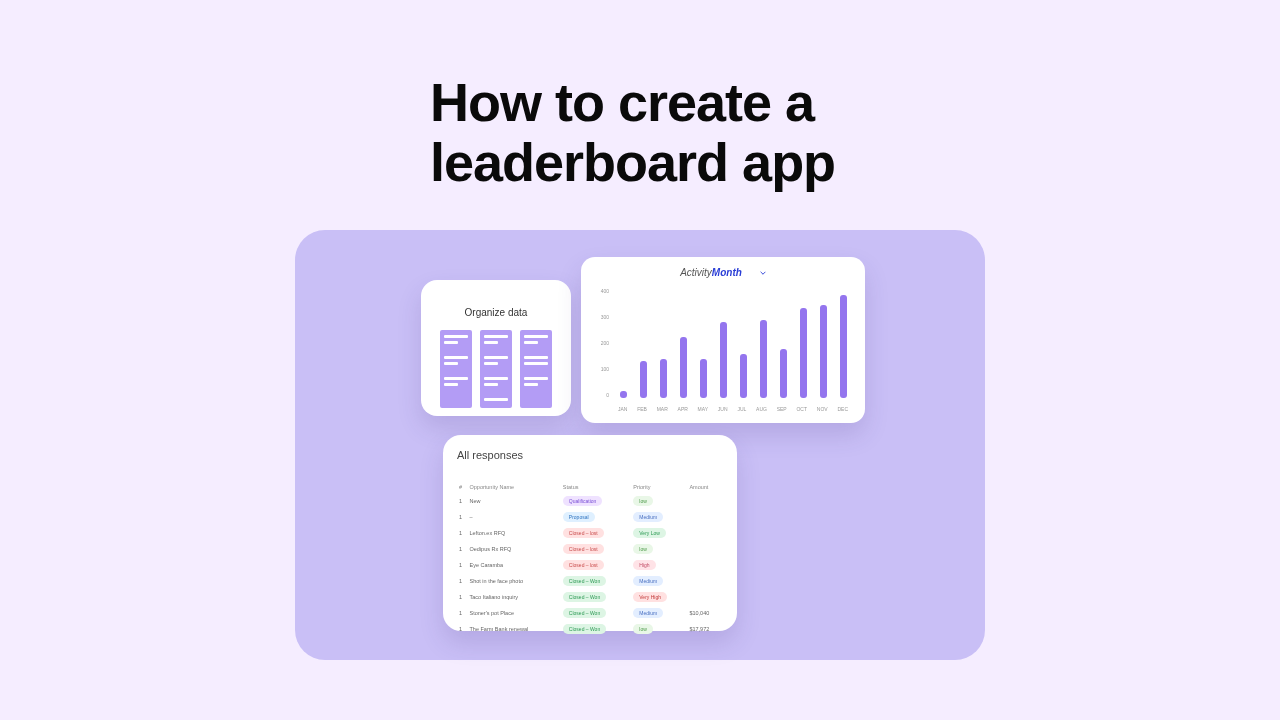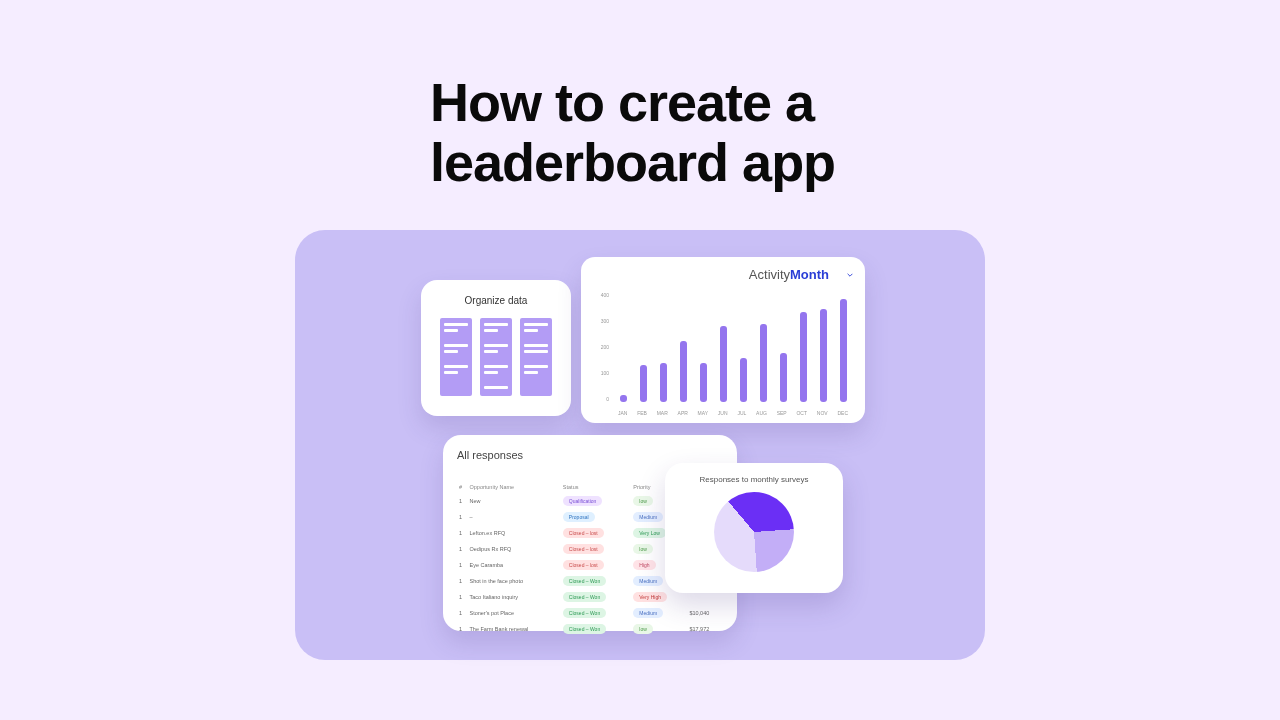--- a/index.html
+++ b/index.html
@@ -37,21 +37,21 @@
     top: 50px;
     left: 126px;
     width: 150px;
     height: 136px;
     background: #fff;
     border-radius: 16px;
     box-shadow: 0 12px 24px rgba(60,40,120,.15);
     display: flex;
     flex-direction: column;
     align-items: center;
-    padding-top: 15px;
+    padding-top: 27px;
   }
   .card-organize .title { font-size: 10px; color: #333; }
   .columns {
     display: flex;
     gap: 8px;
     margin-top: 12px;
   }
   .col {
     width: 32px;
     height: 78px;
@@ -73,23 +73,24 @@
     left: 286px;
     width: 284px;
     height: 166px;
     background: #fff;
     border-radius: 14px;
     box-shadow: 0 12px 24px rgba(60,40,120,.15);
     padding: 10px 12px 8px 12px;
   }
   .card-activity .head {
     display: flex;
-    justify-content: flex-end;
+    justify-content: center;
     align-items: center;
-    font-size: 13px;
+    font-size: 10px;
+    font-style: italic;
   }
   .card-activity .head .label { color: #555; }
   .card-activity .head .period { color: #2a3ed6; font-weight: 600; display:flex; align-items:center; gap:18px;}
   .card-activity .head .period svg { width:6px; height:6px; }
   .chart-area {
     position: relative;
     margin-top: 10px;
     height: 124px;
     padding-left: 18px;
     padding-bottom: 14px;
@@ -359,18 +360,14 @@
             <td>1</td>
             <td>The Farm Bank renewal</td>
             <td><span class="pill won">Closed – Won</span></td>
             <td><span class="pill low">low</span></td>
             <td>$17,972</td>
           </tr>
         </tbody>
     </table>
   </div>
 
-  <div class="card-pie">
-    <div class="title">Responses to monthly surveys</div>
-    <div class="pie" id="pie" style="background: conic-gradient(from -40deg, rgb(107, 47, 245) 0deg, rgb(107, 47, 245) 126deg, rgb(195, 174, 247) 126deg, rgb(195, 174, 247) 216deg, rgb(229, 219, 251) 216deg, rgb(229, 219, 251) 360deg);"></div>
-  </div>
 
 </div>
 
 </body></html>

